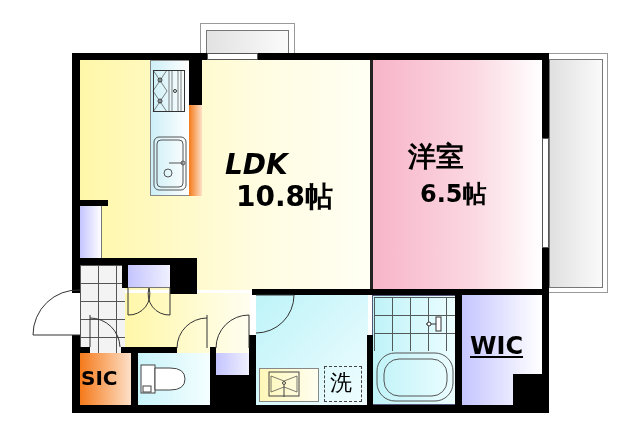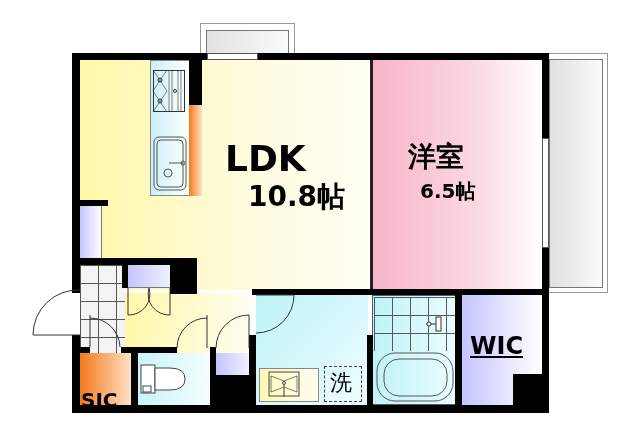--- a/index.html
+++ b/index.html
@@ -139,18 +139,18 @@
 <svg style="left:216px;top:315px" width="35" height="35" viewBox="0 0 35 35">
   <path d="M33 0 L33 33 M0 33 A33 33 0 0 1 33 0" fill="none" stroke="#333"></path>
 </svg>
 <svg style="left:90px;top:315px" width="32" height="35" viewBox="0 0 32 35">
   <path d="M0 0 L0 32 M0 3 A30 30 0 0 1 30 32" fill="none" stroke="#333"></path>
 </svg>
 <svg style="left:256px;top:295px" width="40" height="40" viewBox="0 0 40 40">
   <path d="M0 38 A38 38 0 0 0 38 0 L0 0" fill="none" stroke="#333"></path>
 </svg>
 
-<div class="label" style="left:225px;top:138px;font-size:36px;">LDK</div>
-<div class="label" style="left:248px;top:178px;font-size:28px;">10.8帖</div>
+<div class="label" style="left:225px;top:148px;font-size:28px;font-style:italic;">LDK</div>
+<div class="label" style="left:236px;top:178px;font-size:28px;">10.8帖</div>
 <div class="label" style="left:408px;top:138px;font-size:28px;">洋室</div>
-<div class="label" style="left:420px;top:178px;font-size:20px;">6.5帖</div>
+<div class="label" style="left:420px;top:178px;font-size:24px;">6.5帖</div>
 <div class="label" style="left:470px;top:332px;font-size:24px;text-decoration:underline;">WIC</div>
-<div class="label" style="left:81px;top:366px;font-size:20px;margin-top:22px;">SIC</div>
+<div class="label" style="left:81px;top:366px;font-size:20px;">SIC</div>
 
 </body></html>

